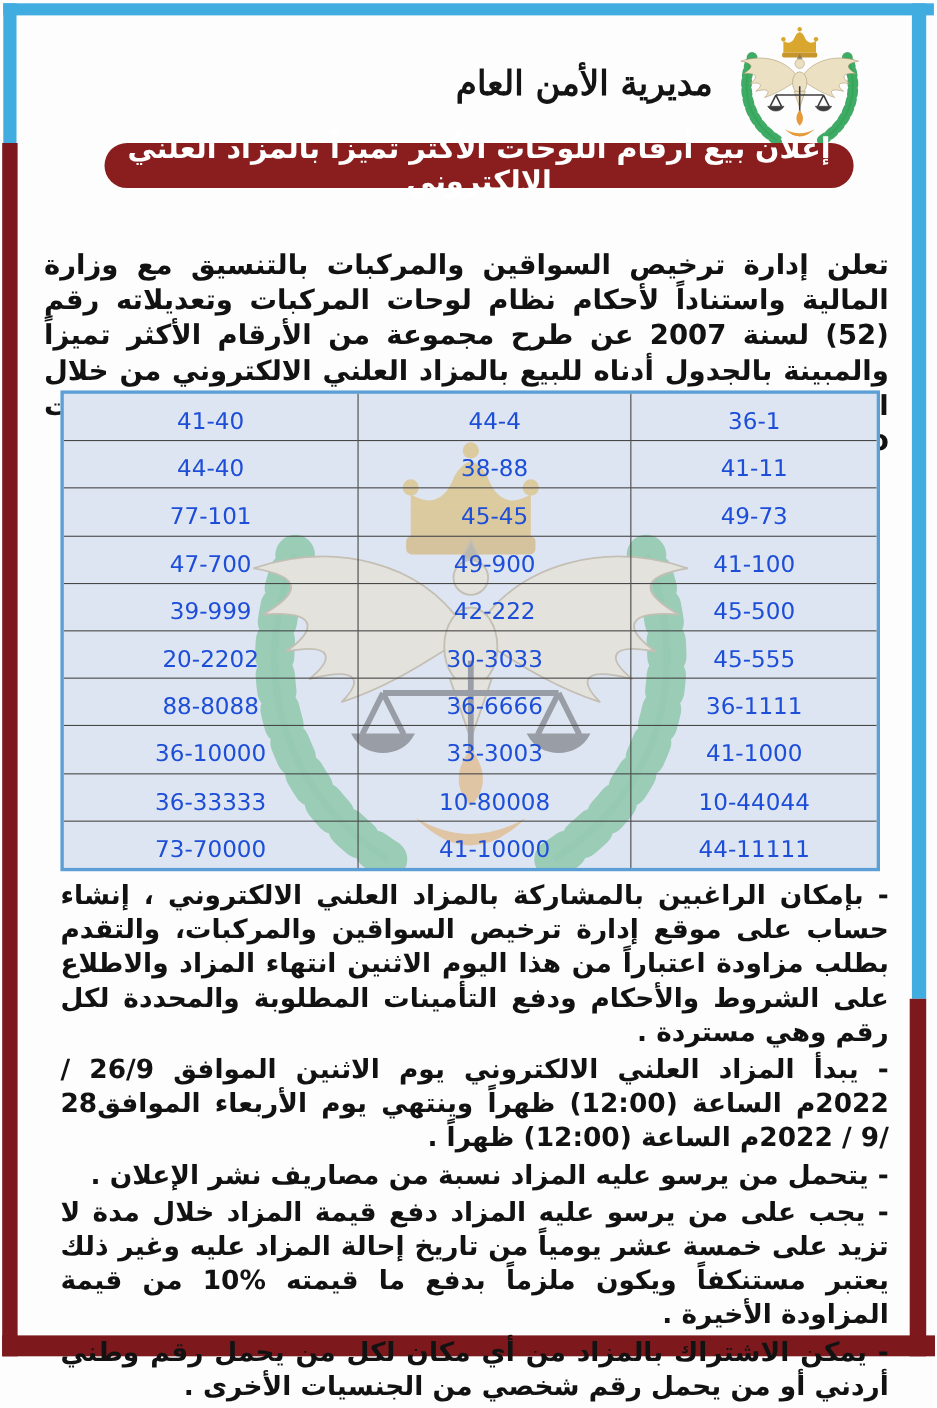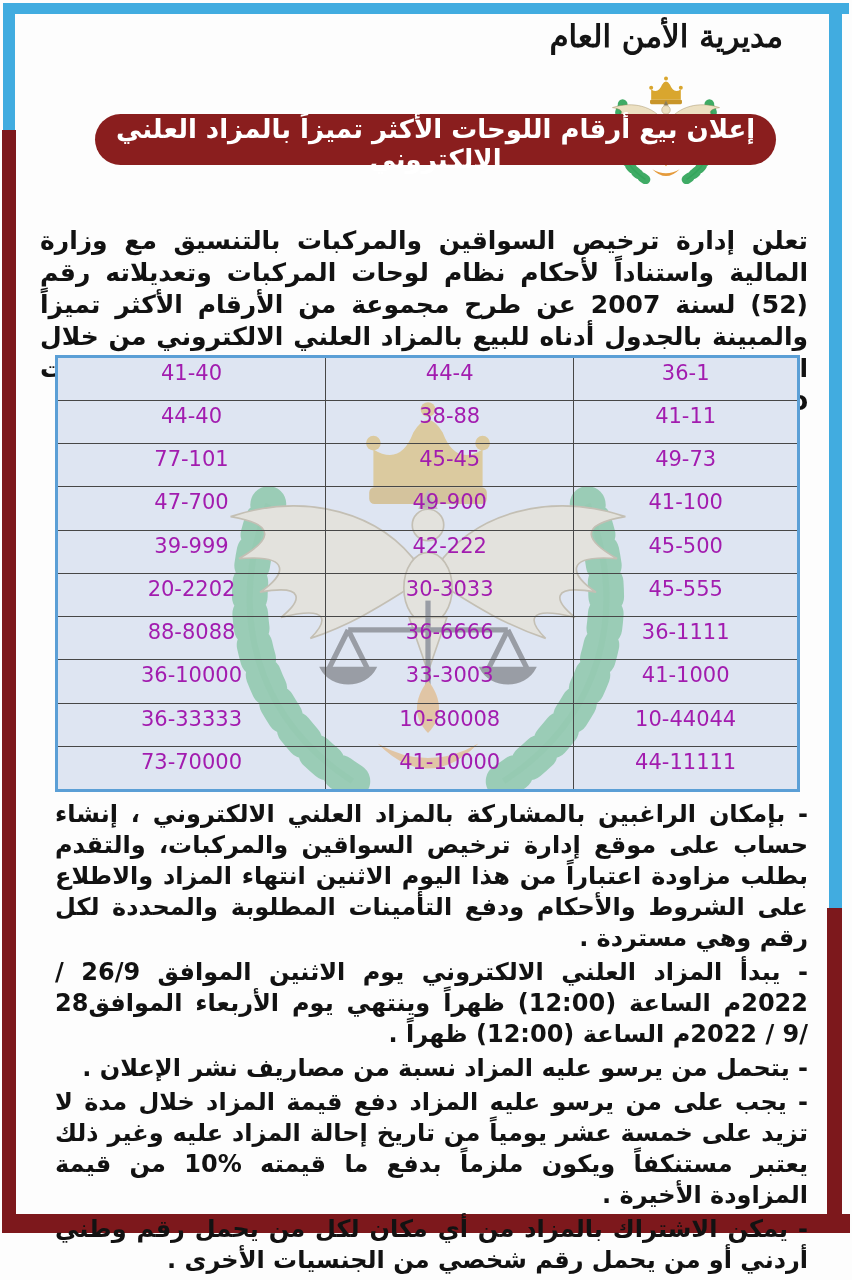--- a/index.html
+++ b/index.html
@@ -9,44 +9,44 @@
   
   .fbar{position:absolute;}
   .f-top{left:3px;top:3px;width:846px;height:11px;background:#41ace0;}
   .f-left-blue{left:3px;top:3px;width:12px;height:127px;background:#41ace0;}
   .f-left-maroon{left:2px;top:130px;width:14px;height:1103px;background:#7d181c;}
   .f-right-blue{left:829px;top:3px;width:13px;height:905px;background:#41ace0;}
   .f-right-maroon{left:827px;top:908px;width:15px;height:325px;background:#7d181c;}
   .f-bottom{left:2px;top:1214px;width:848px;height:19px;background:#7d181c;}
 
   
-  .header{position:absolute;top:18px;right:69px;display:flex;align-items:center;gap:16px;flex-direction:column;}
+  .header{position:absolute;top:18px;right:62px;display:flex;align-items:center;gap:16px;}
   .org-name{font-family:"DejaVu Serif",serif;font-size:31px;font-weight:bold;color:#141414;
             direction:rtl;white-space:nowrap;}
   .logo-svg{width:126px;height:114px;display:block;}
 
   
-  .banner{position:absolute;top:114px;left:95px;width:681px;height:51px;background:#8a1e1e;
-          border-radius:27px;display:flex;justify-content:center;
+  .banner{position:absolute;top:130px;left:95px;width:681px;height:41px;background:#8a1e1e;
+          border-radius:27px;display:flex;align-items:center;justify-content:center;
           color:#ffffff;font-weight:bold;font-size:26px;direction:rtl;text-align:center;}
 
   
   .intro{position:absolute;top:200px;right:44px;left:40px;direction:rtl;text-align:justify;
          font-size:25px;line-height:32px;color:#121212;font-weight:600;}
   .intro .url{font-size:26px;}
 
   
   .tablewrap{position:absolute;top:355px;left:55px;width:745px;height:437px;
              background:#dee5f2;border:3px solid #5b9fd6;box-sizing:border-box;overflow:hidden;}
   .watermark{position:absolute;left:50%;top:20px;transform:translateX(-50%);
              width:462px;height:420px;opacity:0.42;pointer-events:none;z-index:0;}
   table.plates{width:100%;height:100%;border-collapse:collapse;position:relative;z-index:1;
                direction:rtl;table-layout:fixed;}
   table.plates td{border:1px solid #474747;text-align:center;vertical-align:top;
-                  padding-top:3px;font-size:21px;color:#a21caf;direction:ltr;}
+                  padding-top:13px;font-size:21px;color:#1d4ed8;direction:ltr;}
   table.plates tr:first-child td{border-top:none;}
   table.plates tr:last-child td{border-bottom:none;}
   table.plates td:first-child{border-right:none;text-align:center;}
   table.plates td:last-child{border-left:none;}
 
   
   .terms{position:absolute;top:799px;right:44px;left:40px;direction:rtl;color:#121212;
          font-weight:600;font-size:24px;line-height:31px;text-align:justify;margin-left:15px;}
   .terms p{margin:0 0 3px 0;}
 

